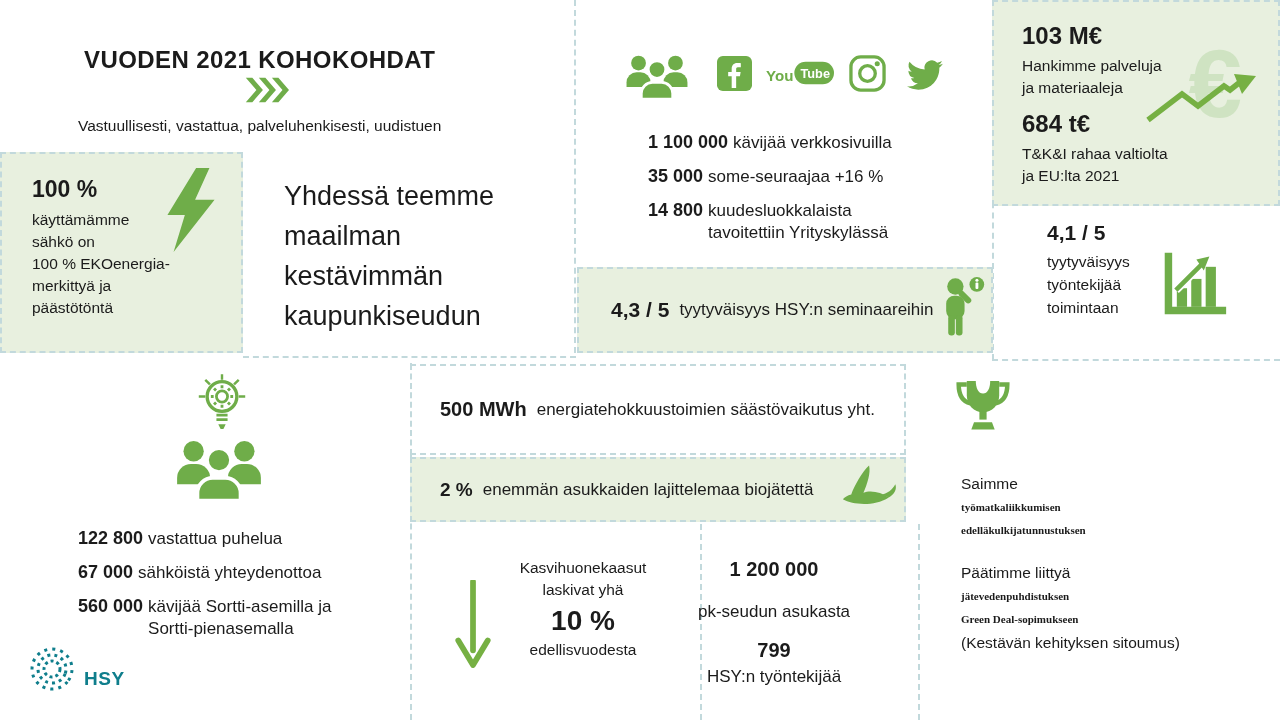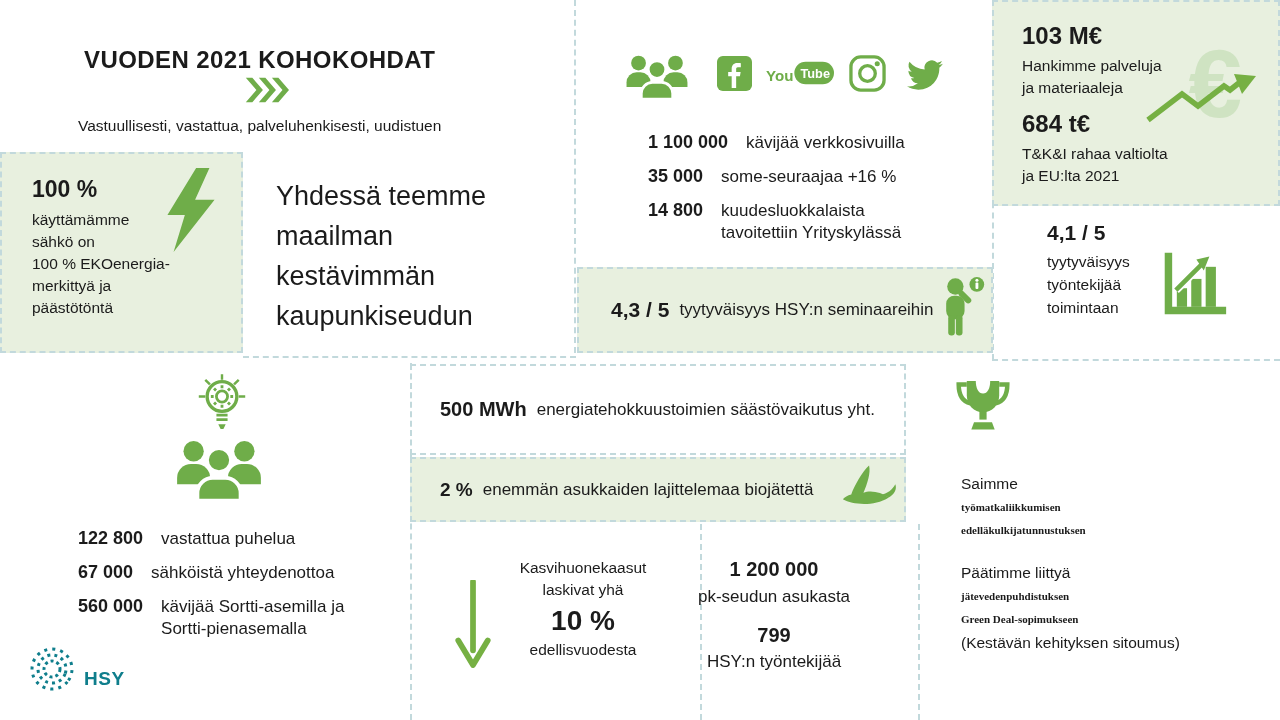--- a/index.html
+++ b/index.html
@@ -16,21 +16,21 @@
 .gtile{position:absolute;background:var(--lgreen);border:2px dashed var(--line);}
 .wtile{position:absolute;background:#fff;border:2px dashed var(--line);}
 .title-row{display:flex;align-items:center;flex-direction:column;}
 .title{font-size:24px;font-weight:700;letter-spacing:.4px;white-space:nowrap;}
 .chev{width:44px;height:28px;margin-left:14px;margin-top:2px;}
 .subtitle{font-size:15.5px;margin-top:13px;}
 .mission{font-size:27px;line-height:40px;}
 .bigval{font-size:24px;font-weight:700;}
 .midval{font-size:21px;font-weight:700;white-space:nowrap;}
 .sublines{font-size:15.5px;line-height:22px;margin-top:5px;}
-.srow{display:flex;gap:18px;align-items:flex-start;margin-bottom:11px;}
+.srow{display:flex;gap:5px;align-items:flex-start;margin-bottom:11px;}
 .sval{font-weight:700;font-size:18px;white-space:nowrap;line-height:22px;}
 .slab{font-size:17px;line-height:22px;padding-top:1px;}
 .euro{position:absolute;right:38px;top:36px;font-size:96px;font-weight:700;
   color:var(--palegreen);line-height:1;}
 .center{text-align:center;}
 .a-intro{font-size:15.5px;margin-bottom:3px;}
 .a-bold{font-size:11px;font-weight:700;line-height:23px;font-family:Liberation Serif, serif;}
 .note{font-size:15.5px;margin-top:3px;}
 .hsy{font-size:19px;font-weight:700;color:var(--teal);letter-spacing:.5px;}
 svg{display:block;}
@@ -91,21 +91,21 @@
       <div>sähkö on</div>
       <div>100 % EKOenergia-</div>
       <div>merkittyä ja</div>
       <div>päästötöntä</div>
     </div>
   </div>
   <svg class="abs" style="left:162px;top:168px" width="58" height="84" viewBox="0 0 56 82">
     <path fill="#6FAD49" d="M33 0 L5 46 h17 L11 82 L51 31 H32 L46 0 Z"></path>
   </svg>
 
-  <div class="abs mission" style="left:276px;top:176px">
+  <div class="abs mission" style="left:284px;top:176px">
     <div>Yhdessä teemme</div>
     <div>maailman</div>
     <div>kestävimmän</div>
     <div>kaupunkiseudun</div>
   </div>
 
   <svg class="abs" style="left:622px;top:52px" width="70" height="48" viewBox="0 0 68 52">
       <use href="#ppl"></use>
     </svg>
   <svg class="abs" style="left:717px;top:56px" width="35" height="35" viewBox="0 0 36 36">
@@ -260,21 +260,21 @@
   </svg>
   <div class="abs center" style="left:483px;top:557px;width:200px">
     <div style="font-size:15.5px;line-height:22px">Kasvihuonekaasut</div>
     <div style="font-size:15.5px;line-height:22px">laskivat yhä</div>
     <div style="font-size:28px;font-weight:700;margin:4px 0">10 %</div>
     <div style="font-size:15.5px">edellisvuodesta</div>
   </div>
 
   <div class="abs center" style="left:664px;top:558px;width:220px">
     <div style="font-size:20px;font-weight:700">1 200 000</div>
-    <div style="font-size:17px;margin:6px 0 17px">pk-seudun asukasta</div>
+    <div style="font-size:17px;margin:21px 0 17px">pk-seudun asukasta</div>
     <div style="font-size:20px;font-weight:700">799</div>
     <div style="font-size:17px;margin-top:5px">HSY:n työntekijää</div>
   </div>
 
   <svg class="abs" style="left:956px;top:376px" width="54" height="62" viewBox="0 0 60 62">
     <path fill="#6FAD49" d="M12 2 h36 v16 c0 11 -8 19 -18 19 s-18 -8 -18 -19 Z"></path>
     <path d="M12 6 H3 c0 12 5 19 13 21" fill="none" stroke="#6FAD49" stroke-width="5"></path>
     <path d="M48 6 h9 c0 12 -5 19 -13 21" fill="none" stroke="#6FAD49" stroke-width="5"></path>
     <rect x="26" y="36" width="8" height="9" fill="#6FAD49"></rect>
     <path fill="#6FAD49" d="M20 48 h20 l3 8 h-26 z"></path>

